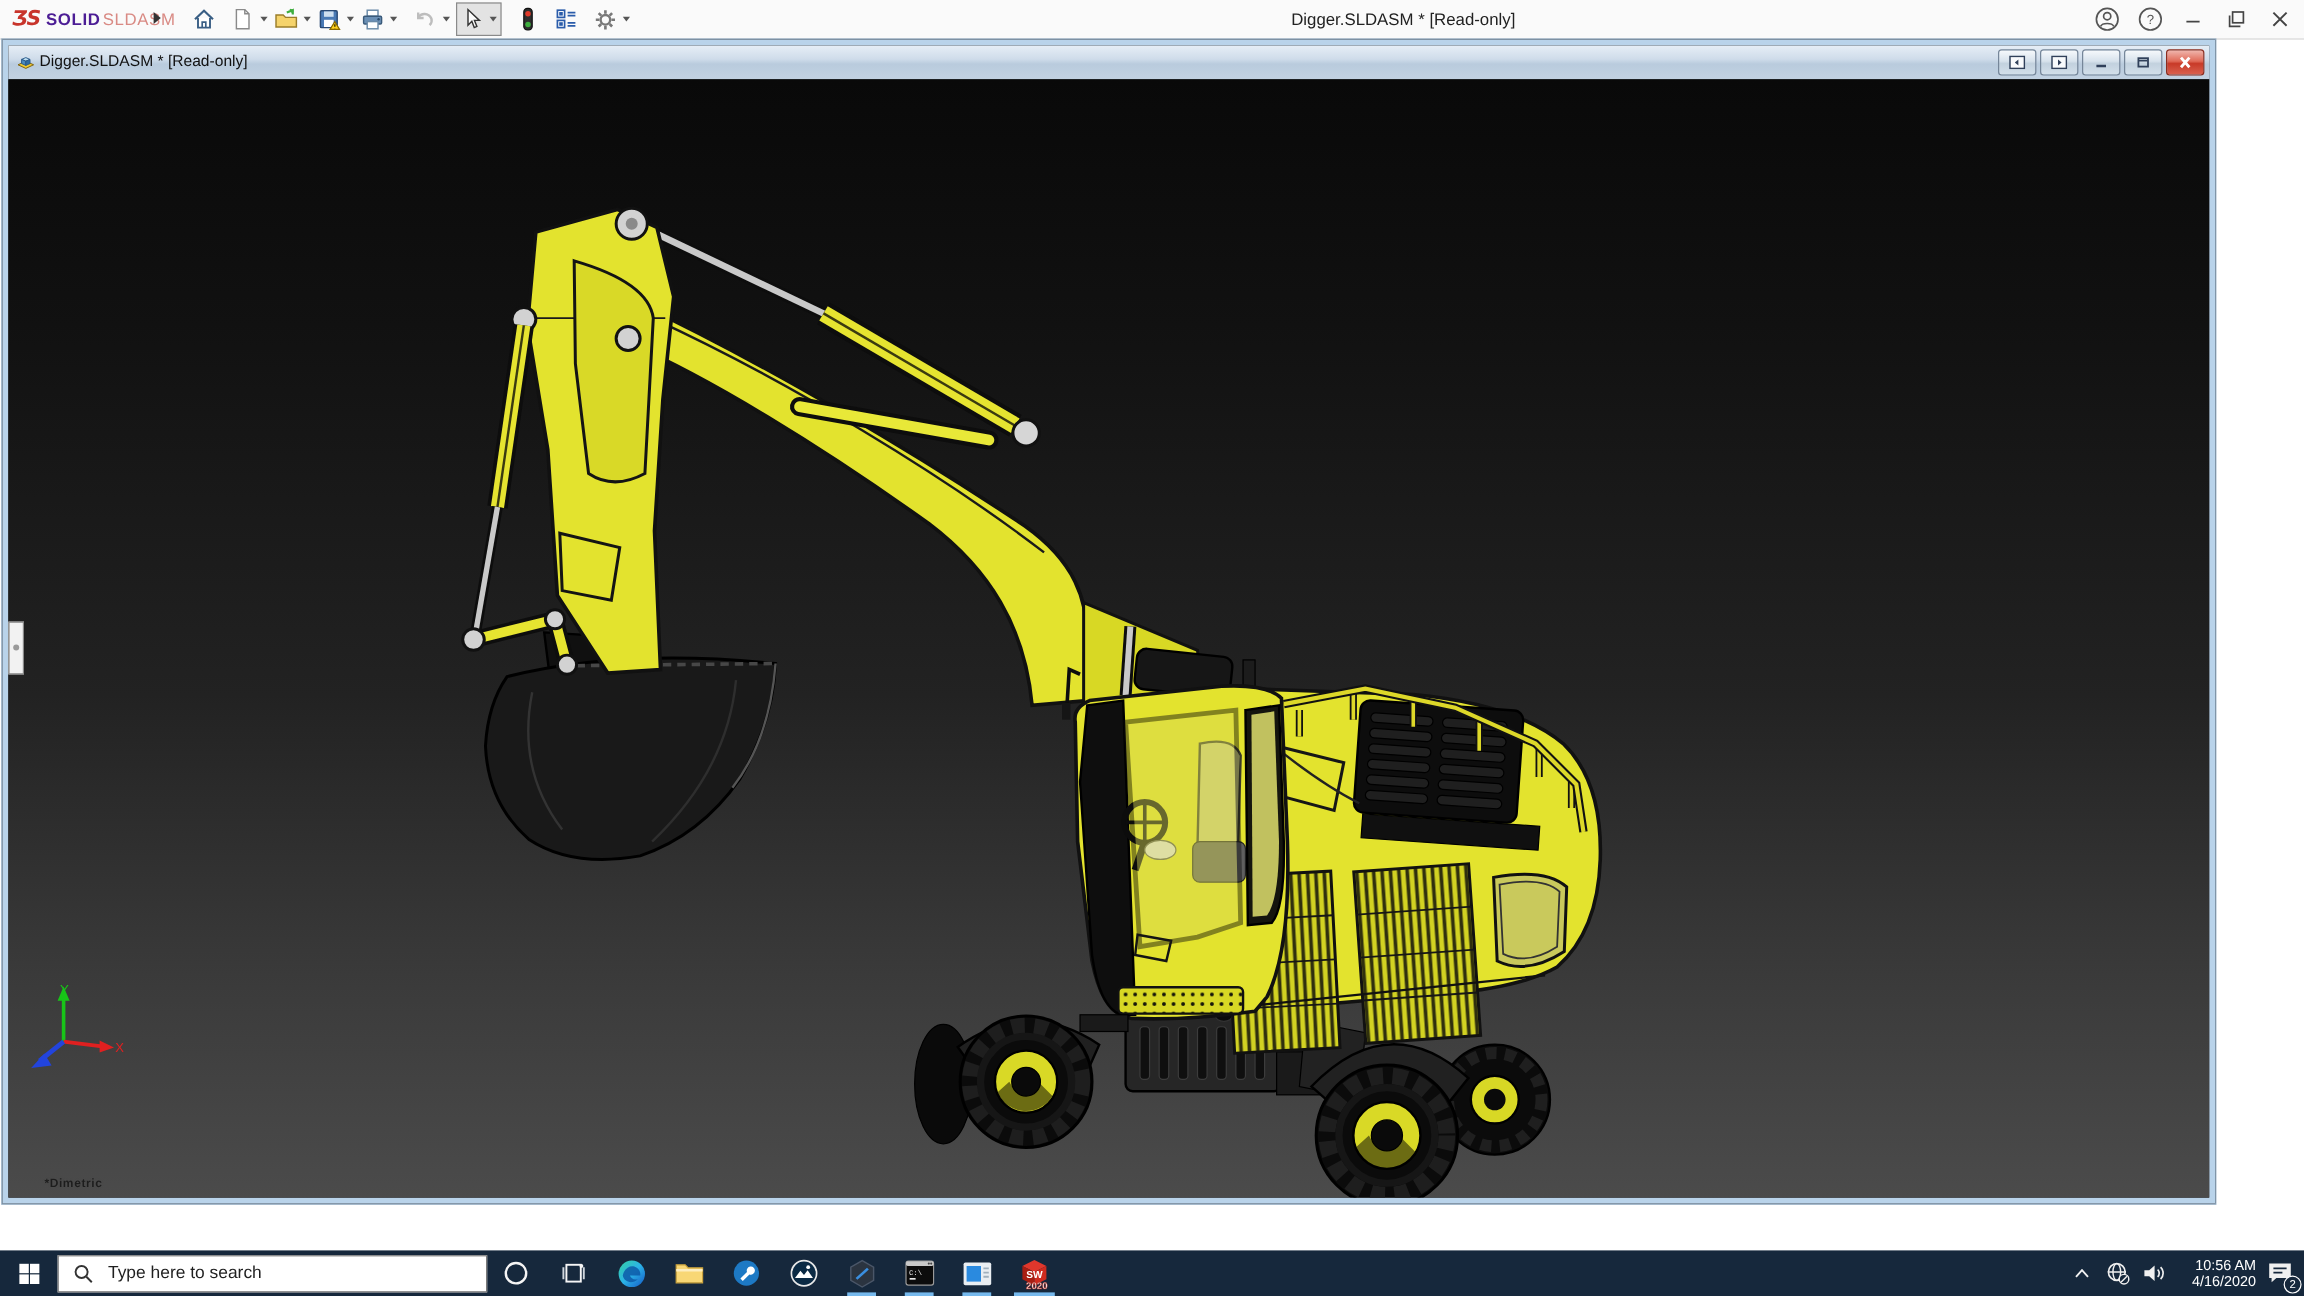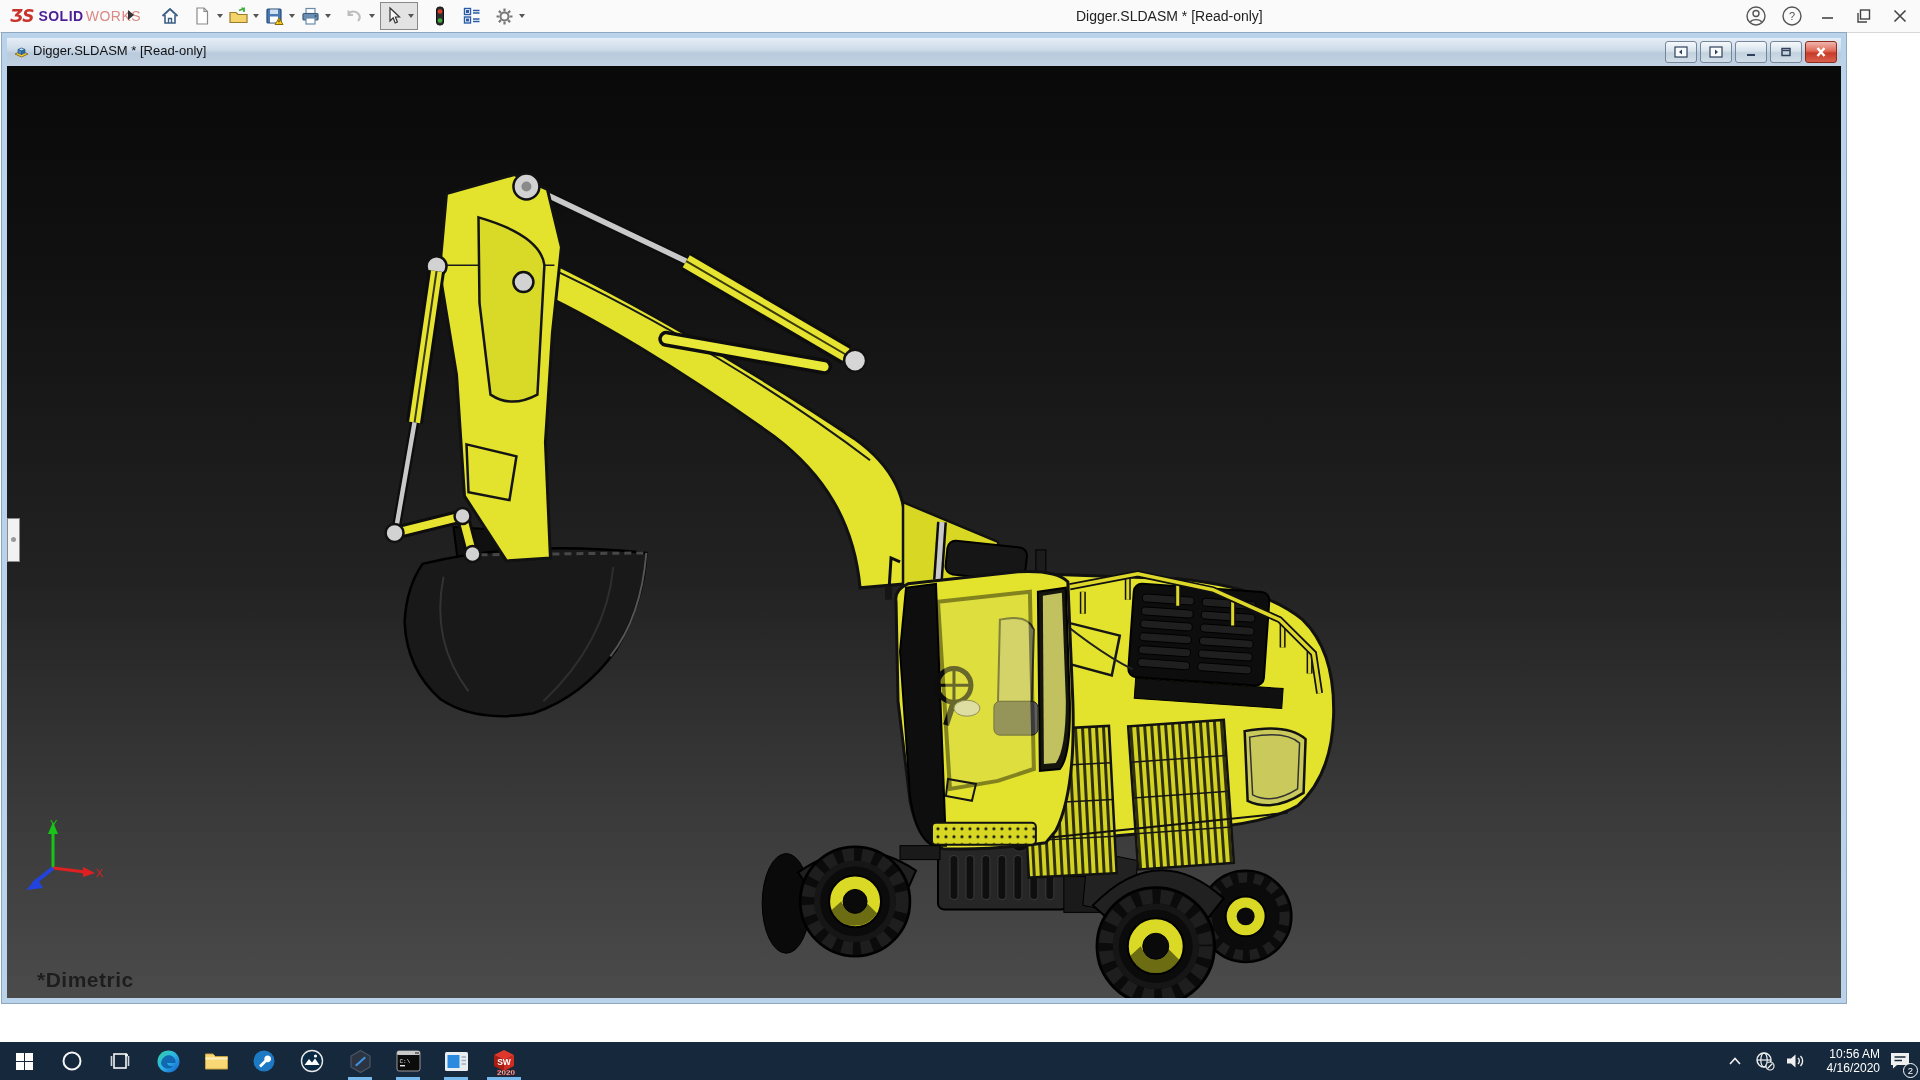--- a/index.html
+++ b/index.html
@@ -39,21 +39,21 @@
         background:linear-gradient(180deg,#f6f9fc,#d7e2ec 45%,#c2d1de 55%,#d2dfea);
         display:flex;align-items:center;justify-content:center;}
   .cbtn-close{background:linear-gradient(180deg,#f0b6ad,#e06a58 45%,#c83a28 55%,#d9604e);
               border-color:#8c2c1e;}
   .viewport{position:absolute;left:0;top:28px;right:0;bottom:0;
       background:linear-gradient(180deg,#090909 0%,#111111 22%,#222222 55%,#3a3a3a 80%,#4b4b4b 100%);}
   .model-svg{position:absolute;left:0;top:0;width:100%;height:100%;}
   .pane-handle{position:absolute;left:0px;top:452px;width:13px;height:44px;background:#f2f2f2;
                border:1px solid #8a8a8a;box-sizing:border-box;}
   .pane-handle i{position:absolute;left:3px;top:18px;width:5px;height:5px;border-radius:50%;background:#9a9a9a;}
-  .view-label{position:absolute;left:30px;bottom:6px;font-size:21px;font-weight:bold;color:#1d1d1d;
+  .view-label{position:absolute;left:30px;bottom:6px;font-size:10px;font-weight:bold;color:#1d1d1d;
               text-shadow:0 0 1px #555;letter-spacing:.5px;}
   .triad{position:absolute;left:16px;bottom:96px;}
 
   
   .taskbar{position:absolute;left:0;top:1042px;width:1920px;height:38px;background:#16283c;
            display:flex;align-items:center;}
   .tb-slot{width:48px;height:38px;display:flex;align-items:center;justify-content:center;position:relative;flex:0 0 auto;text-align:center;}
   .searchbox{width:358px;height:31px;background:#ffffff;border:1px solid #7a7a7a;box-sizing:border-box;
              display:flex;align-items:center;flex:0 0 auto;}
   .searchbox input{border:none;outline:none;font-size:14.5px;color:#1a1a1a;width:290px;
@@ -72,21 +72,21 @@
 </style>
 </head>
 <body>
 
 <div class="screen">
 
   <div class="titlebar">
     <div class="brand">
       <span class="mark">ƷS</span>
       <span class="solid">SOLID</span>
-        <span class="works">WORKS</span>
+        <span class="works">SLDASM</span>
     </div>
     <div class="flyout-arrow"></div>
 
     <div class="qat">
       <div class="tbtn">
         <svg width="20" height="20" viewBox="0 0 20 20">
           <path d="M2.5 10 L10 3 L17.5 10" fill="none" stroke="#3a5f85" stroke-width="1.8"></path>
           <path d="M5 9 V17 H15 V9" fill="#fff" stroke="#3a5f85" stroke-width="1.6"></path>
           <path d="M8.5 17 V12.5 H11.5 V17" fill="none" stroke="#3a5f85" stroke-width="1.4"></path>
         </svg>
@@ -469,20 +469,27 @@
 
   <div class="taskbar">
     <div class="tb-slot">
       <svg width="17" height="17" viewBox="0 0 17 17">
         <rect x="0" y="0" width="8" height="8" fill="#fff"></rect>
           <rect x="9" y="0" width="8" height="8" fill="#fff"></rect>
         <rect x="0" y="9" width="8" height="8" fill="#fff"></rect>
           <rect x="9" y="9" width="8" height="8" fill="#fff"></rect>
       </svg>
     </div>
+    <div class="searchbox">
+      <svg class="mag" width="17" height="17" viewBox="0 0 17 17">
+        <circle cx="7" cy="7" r="5" fill="none" stroke="#333" stroke-width="1.6"></circle>
+        <line x1="11" y1="11" x2="15.5" y2="15.5" stroke="#333" stroke-width="1.6"></line>
+      </svg>
+      <input type="text" placeholder="Type here to search" style="">
+    </div>
     <div class="tb-slot">
       <svg width="22" height="22" viewBox="0 0 22 22">
         <circle cx="11" cy="11" r="8.5" fill="none" stroke="#f5f5f5" stroke-width="2"></circle>
       </svg>
     </div>
     <div class="tb-slot">
       <svg width="22" height="22" viewBox="0 0 22 22">
         <rect x="5" y="4" width="12" height="14" fill="none" stroke="#f5f5f5" stroke-width="1.6"></rect>
         <path d="M2.5 6 V16 M19.5 6 V16" stroke="#cfd6dd" stroke-width="1.6"></path>
         <circle cx="17.5" cy="5" r="1.6" fill="#f5f5f5"></circle>

